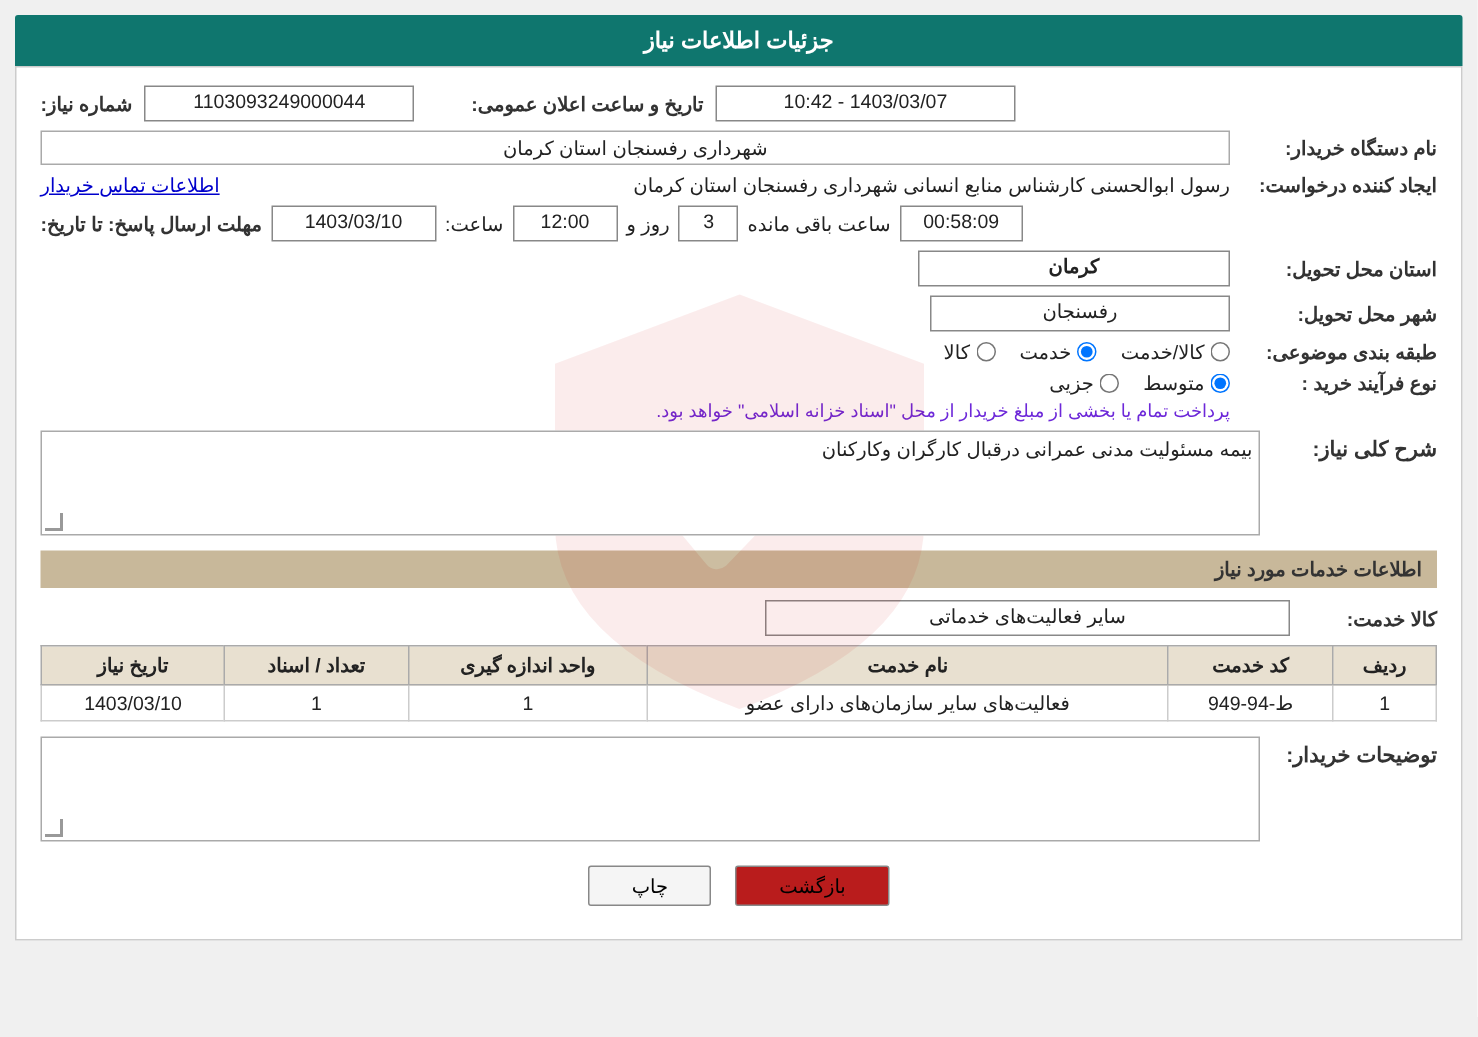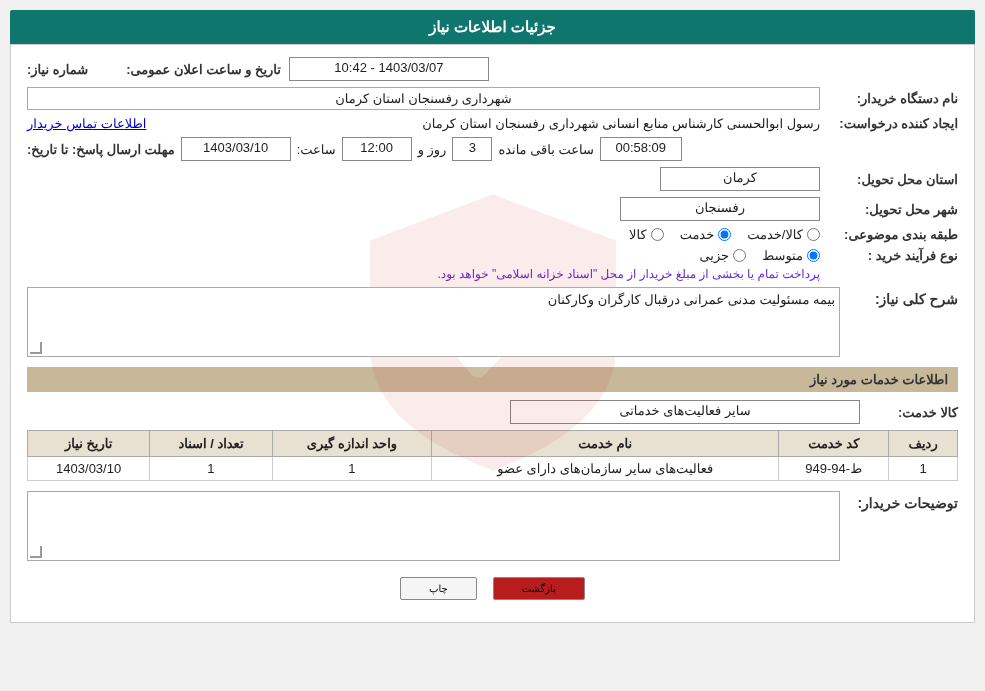--- a/index.html
+++ b/index.html
@@ -128,21 +128,21 @@
     .bottom-buttons {
       display: flex;
       justify-content: center;
       gap: 16px;
       margin-top: 16px;
       margin-bottom: 10px;
     }
     .btn {
       padding: 5px 28px;
       font-family: Tahoma, Arial, sans-serif;
-      font-size: 10px;
+      font-size: 13px;
       border: 1px solid #888;
       background: #f5f5f5;
       cursor: pointer;
       border-radius: 2px;
     }
     .btn-print {
       background: #f5f5f5;
     }
     .btn-back {
       background: #b91c1c;
@@ -234,20 +234,21 @@
         <path d="M35 50 L45 62 L68 38" stroke="white" stroke-width="6" fill="none" stroke-linecap="round" stroke-linejoin="round"></path>
       </svg>
     </div>
 
     <div class="row-flex" style="justify-content: flex-end;">
       <div style="display:flex; align-items:center; gap:8px;">
         <span class="input-field" style="width:200px; text-align:center;">1403/03/07 - 10:42</span>
         <span class="bold-label">تاریخ و ساعت اعلان عمومی:</span>
       </div>
       <div style="display:flex; align-items:center; gap:8px; margin-right: 30px;">
+        <span class="input-field" style="width:180px; text-align:center;">1103093249000044</span>
         <span class="bold-label">شماره نیاز:</span>
       </div>
     </div>
 
     <div class="row-flex">
       <span class="label">نام دستگاه خریدار:</span>
       <span class="full-width-value">شهرداری رفسنجان استان کرمان</span>
     </div>
 
     <div class="row-flex">
@@ -264,21 +265,21 @@
         <span style="font-size:13px;">روز و</span>
         <span class="input-field" style="width:70px;">12:00</span>
         <span style="font-size:13px;">ساعت:</span>
         <span class="input-field" style="width:110px;">1403/03/10</span>
         <span class="label" style="min-width:auto;">مهلت ارسال پاسخ: تا تاریخ:</span>
       </div>
     </div>
 
     <div class="row-flex">
       <span class="label">استان محل تحویل:</span>
-      <span class="input-field" style="width:160px;">کرمان</span>
+      <span class="input-field" style="width:208px;font-weight:bold;">کرمان</span>
     </div>
 
     <div class="row-flex">
       <span class="label">شهر محل تحویل:</span>
       <span class="input-field" style="width:200px;">رفسنجان</span>
     </div>
 
     <div class="row-flex">
       <span class="label">طبقه بندی موضوعی:</span>
       <div class="radio-group">

